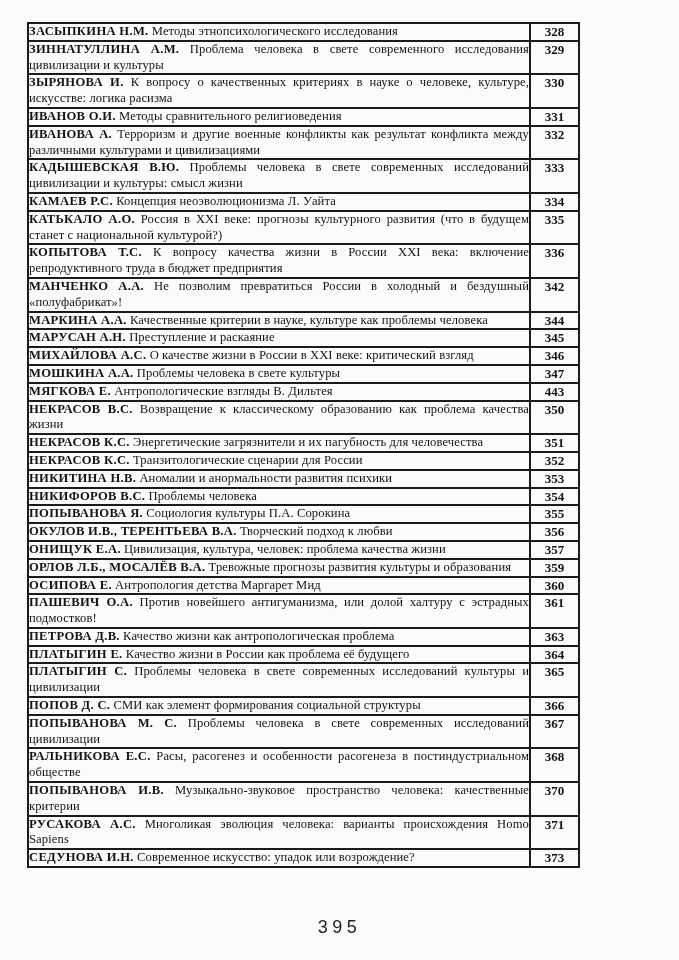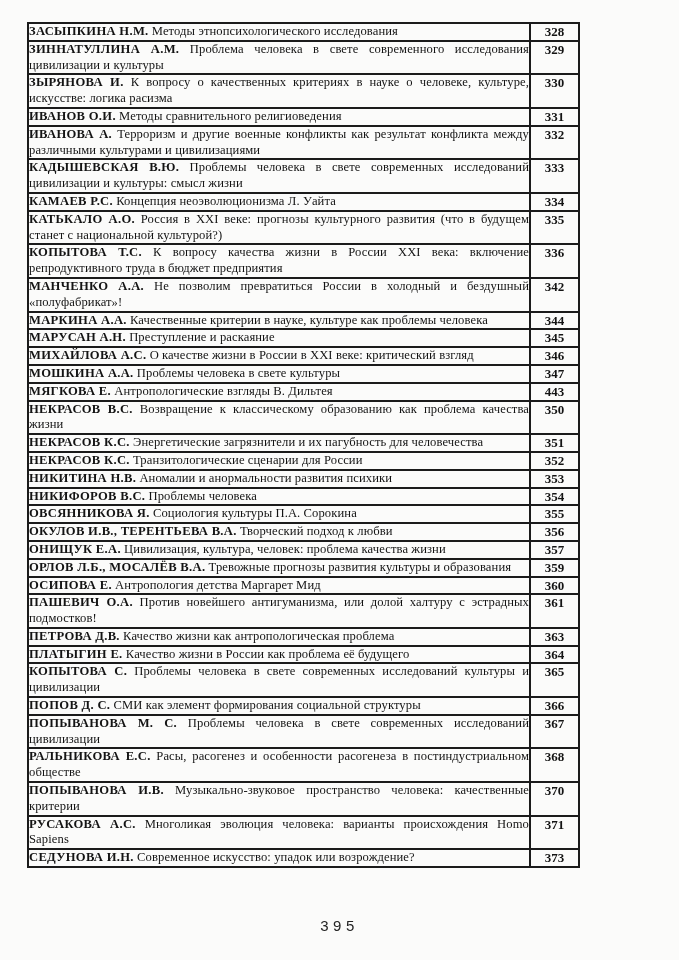--- a/index.html
+++ b/index.html
@@ -52,21 +52,21 @@
     padding: 0 2px 0 0;
     border-radius: 6px;
   }
   .footer-page-number {
     position: absolute;
     left: 0;
     top: 917px;
     width: 679px;
     text-align: center;
     font-family: "Liberation Sans", sans-serif;
-    font-size: 15px;
+    font-size: 18px;
     letter-spacing: 4.5px;
     color: #232323;
   }
 </style>
 </head>
 <body>
 
 <div class="scan-page">
 
   <table class="index-table">
@@ -169,21 +169,21 @@
       <td class="entry-cell"><b class="author">НИКИТИНА Н.В.</b> <span>Аномалии и анормальности развития психики</span></td>
       <td class="page-cell">353</td>
     </tr>
 
     <tr>
       <td class="entry-cell"><b class="author">НИКИФОРОВ В.С.</b> <span>Проблемы человека</span></td>
       <td class="page-cell">354</td>
     </tr>
 
     <tr>
-      <td class="entry-cell"><b class="author">ОВСЯННИКОВА Я.</b> <span>Социология культуры П.А. Сорокина</span></td>
+      <td class="entry-cell"><b class="author">ПОПЫВАНОВА Я.</b> <span>Социология культуры П.А. Сорокина</span></td>
       <td class="page-cell">355</td>
     </tr>
 
     <tr>
       <td class="entry-cell"><b class="author">ОКУЛОВ И.В., ТЕРЕНТЬЕВА В.А.</b> <span>Творческий подход к любви</span></td>
       <td class="page-cell">356</td>
     </tr>
 
     <tr>
       <td class="entry-cell"><b class="author">ОНИЩУК Е.А.</b> <span>Цивилизация, культура, человек: проблема качества жизни</span></td>
@@ -209,21 +209,21 @@
       <td class="entry-cell"><b class="author">ПЕТРОВА Д.В.</b> <span>Качество жизни как антропологическая проблема</span></td>
       <td class="page-cell">363</td>
     </tr>
 
     <tr>
       <td class="entry-cell"><b class="author">ПЛАТЫГИН Е.</b> <span>Качество жизни в России как проблема её будущего</span></td>
       <td class="page-cell">364</td>
     </tr>
 
     <tr>
-      <td class="entry-cell"><b class="author">КОПЫТОВА С.</b> <span>Проблемы человека в свете современных исследований  культуры и цивилизации</span></td>
+      <td class="entry-cell"><b class="author">ПЛАТЫГИН С.</b> <span>Проблемы человека в свете современных исследований  культуры и цивилизации</span></td>
       <td class="page-cell">365</td>
     </tr>
 
     <tr>
       <td class="entry-cell"><b class="author">ПОПОВ Д. С.</b> <span>СМИ как элемент формирования социальной структуры</span></td>
       <td class="page-cell">366</td>
     </tr>
 
     <tr>
       <td class="entry-cell"><b class="author">ПОПЫВАНОВА М. С.</b> <span>Проблемы человека в свете современных исследований цивилизации</span></td>

